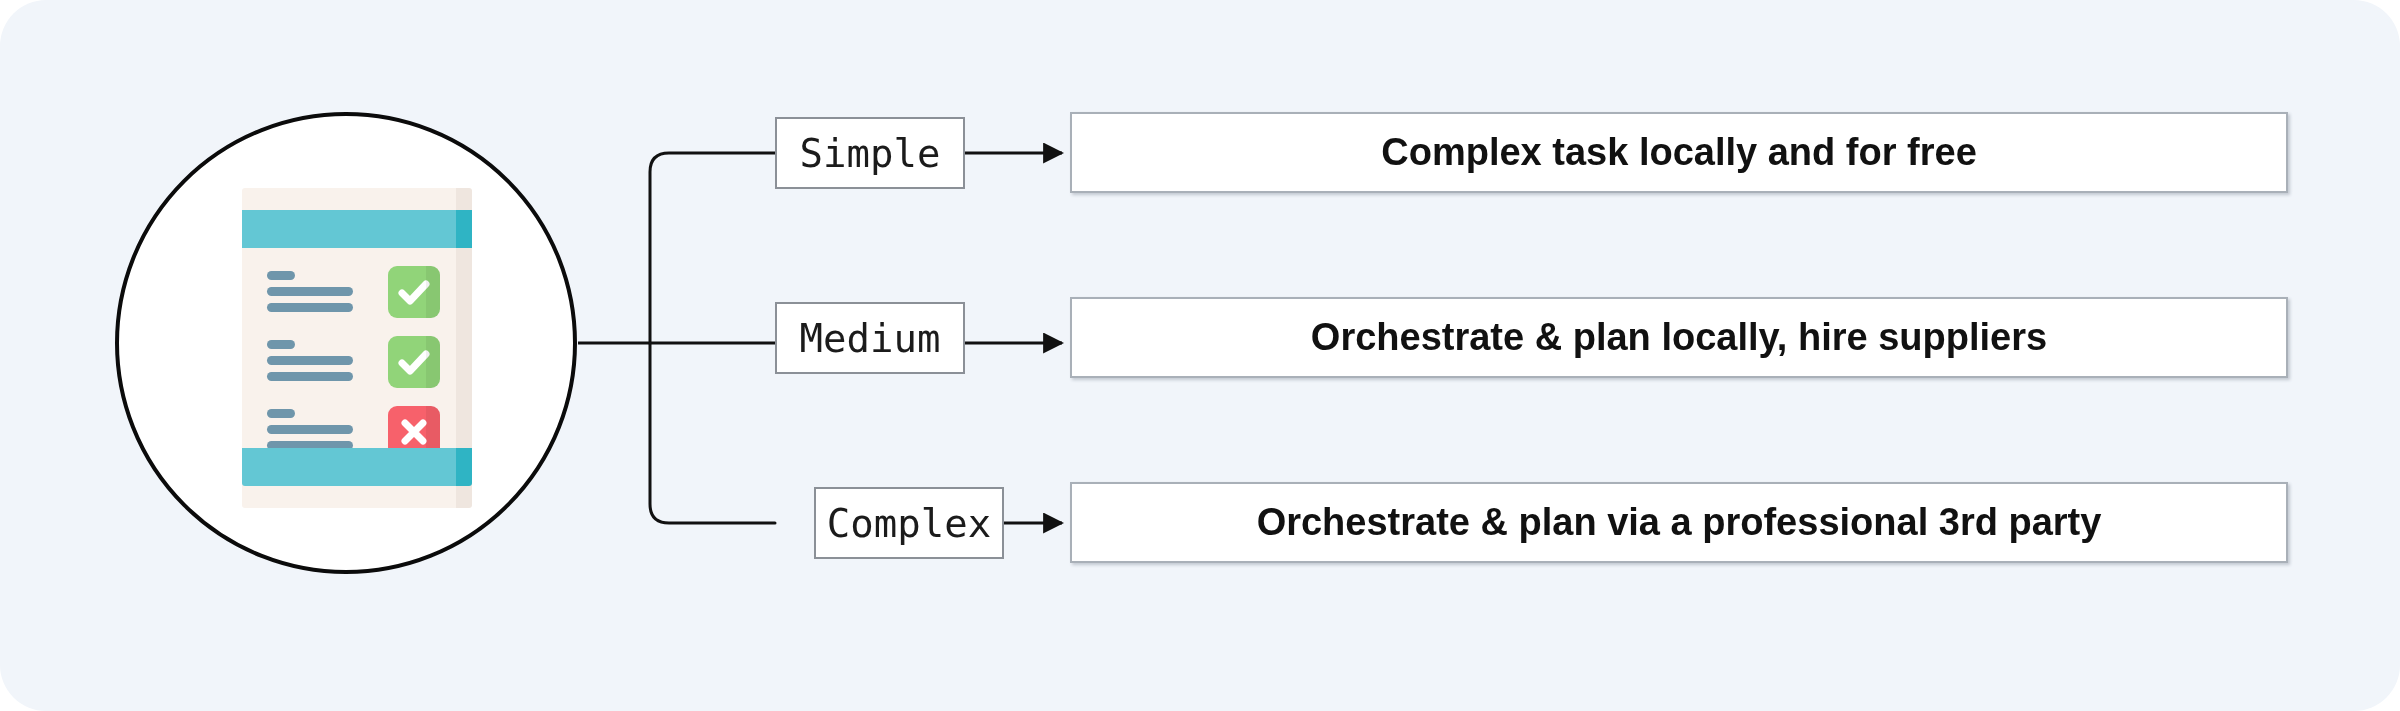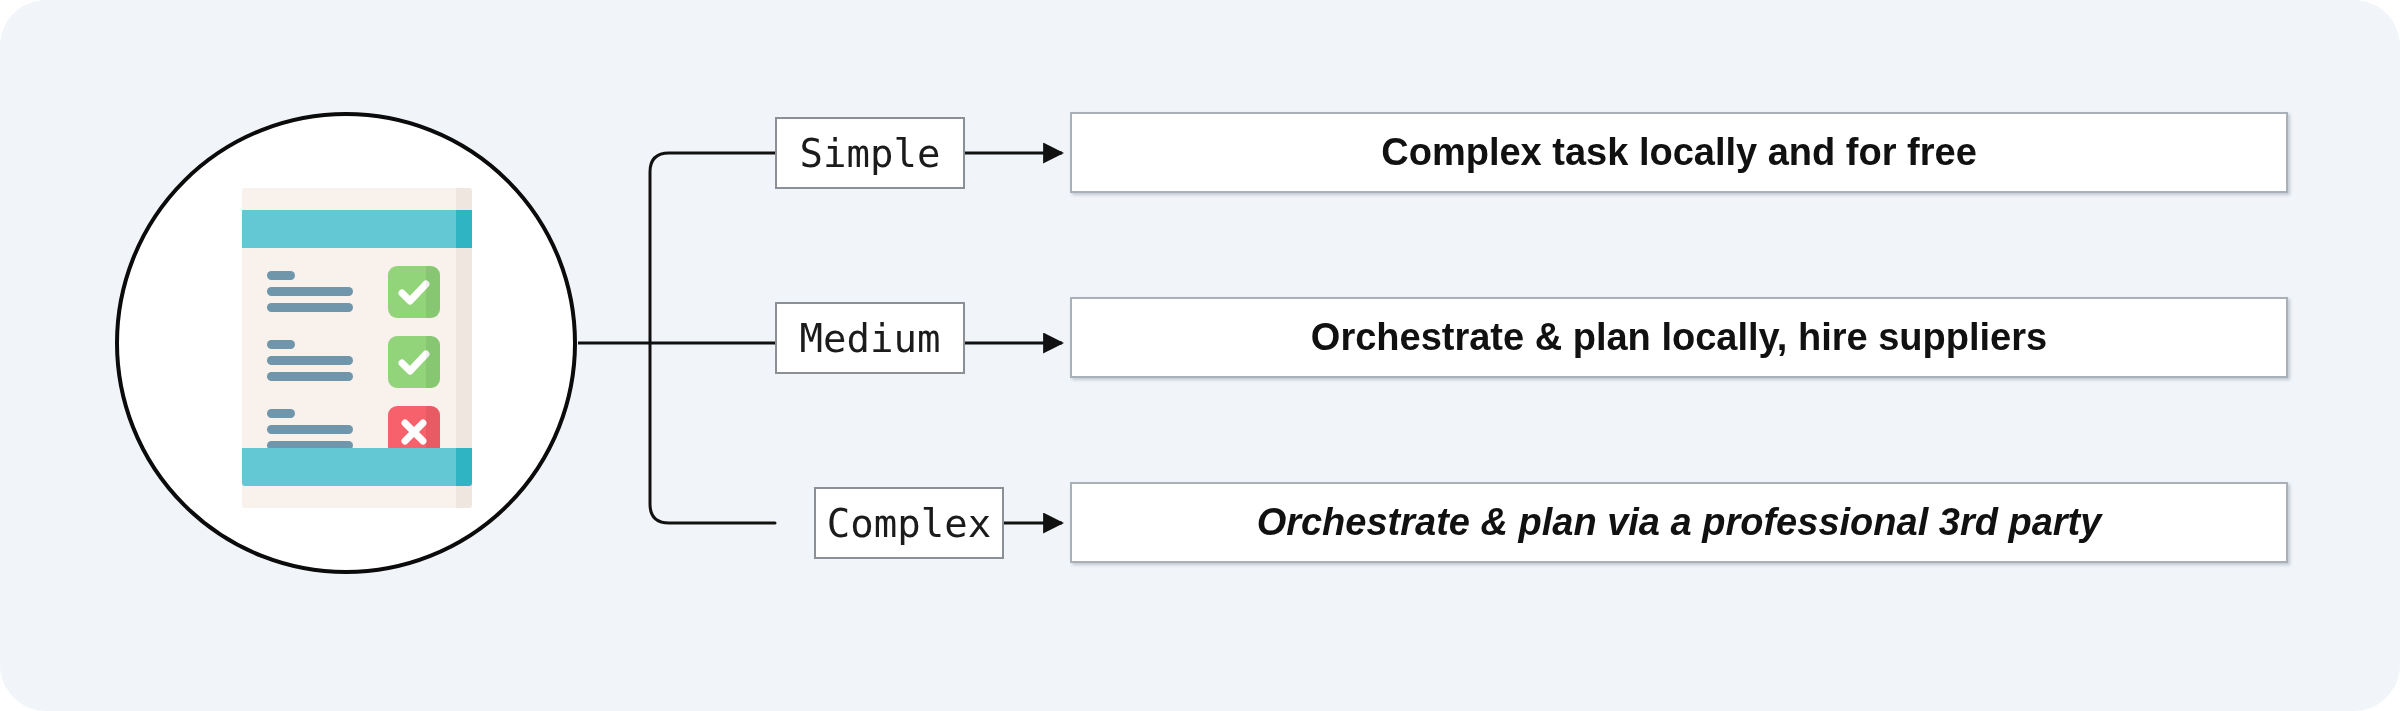--- a/index.html
+++ b/index.html
@@ -153,21 +153,21 @@
     border: 2px solid #a9b0b8;
     box-sizing: border-box;
     display: flex;
     align-items: center;
     justify-content: center;
     box-shadow: 2px 2px 3px rgba(90,100,115,0.30);
     text-align: center;
   }
   .outcome-box.o1 { top: 112px; }
   .outcome-box.o2 { top: 297px; }
-  .outcome-box.o3 { top: 482px; font-style: italic; }
+  .outcome-box.o3 { top: 482px; }
   .outcome-text {
     font-family: "Liberation Sans", sans-serif;
     font-weight: bold;
     font-size: 38px;
     color: #111111;
     white-space: nowrap;
   }
 </style>
 </head>
 <body>

